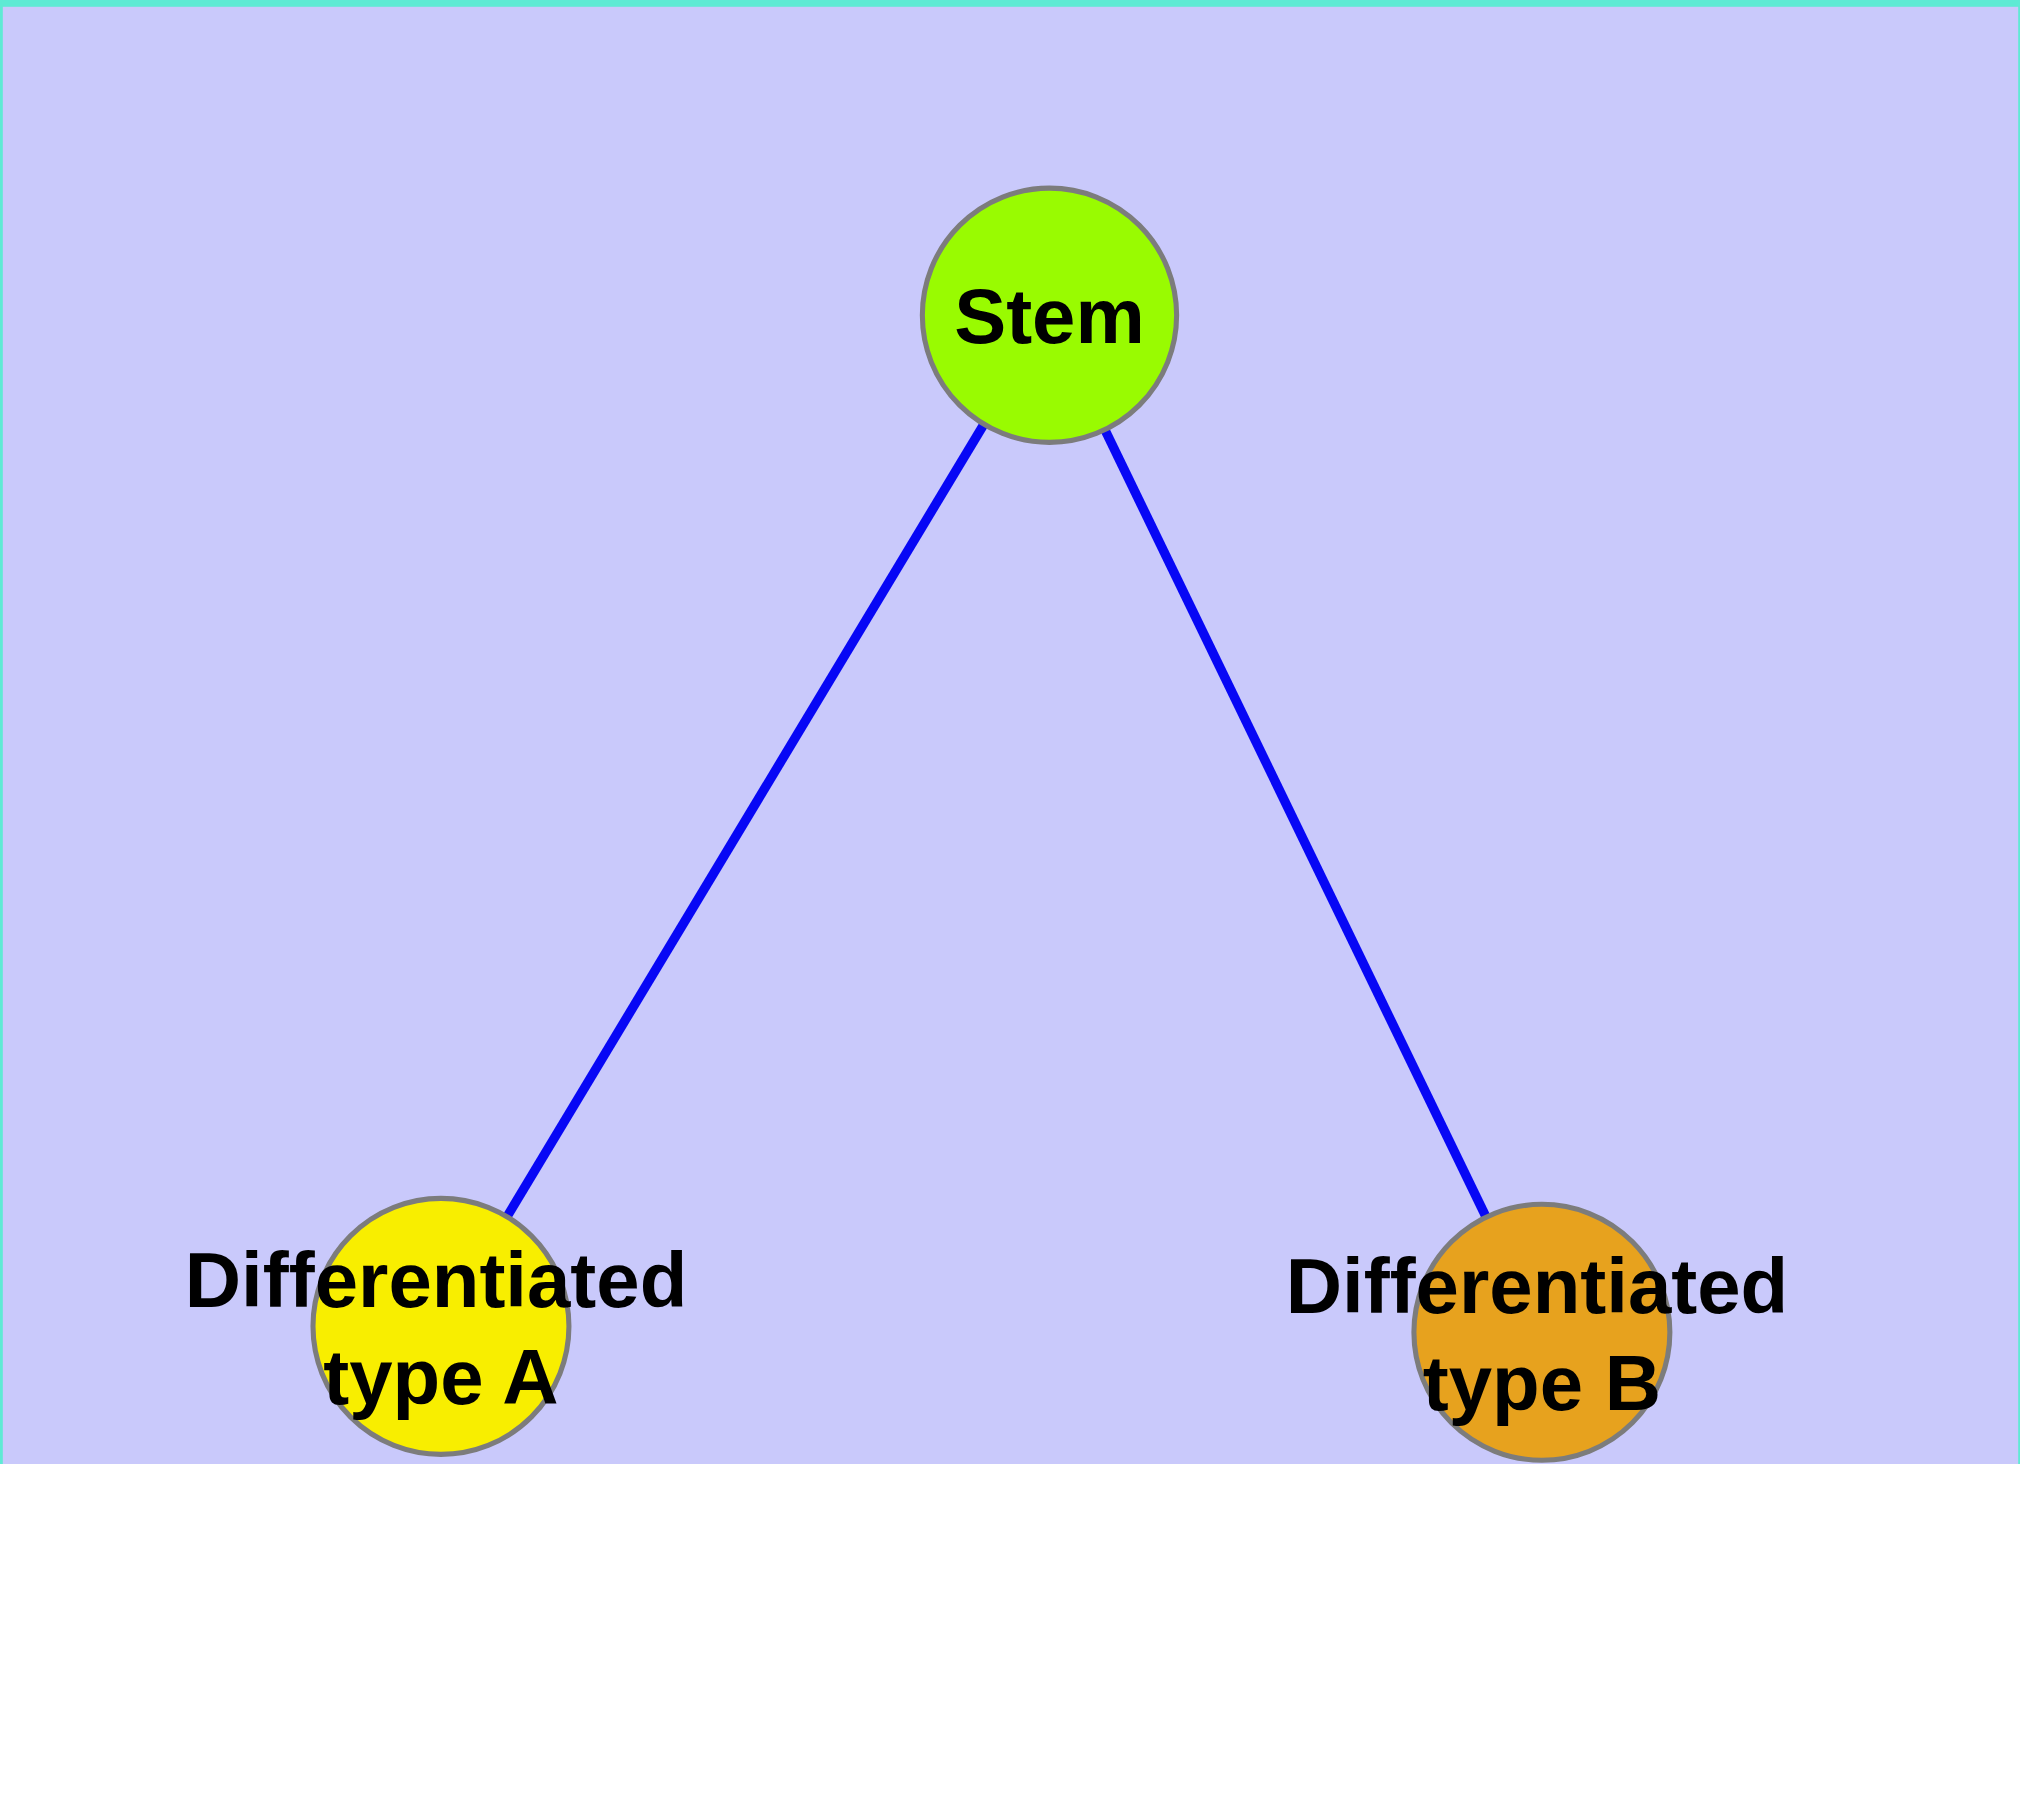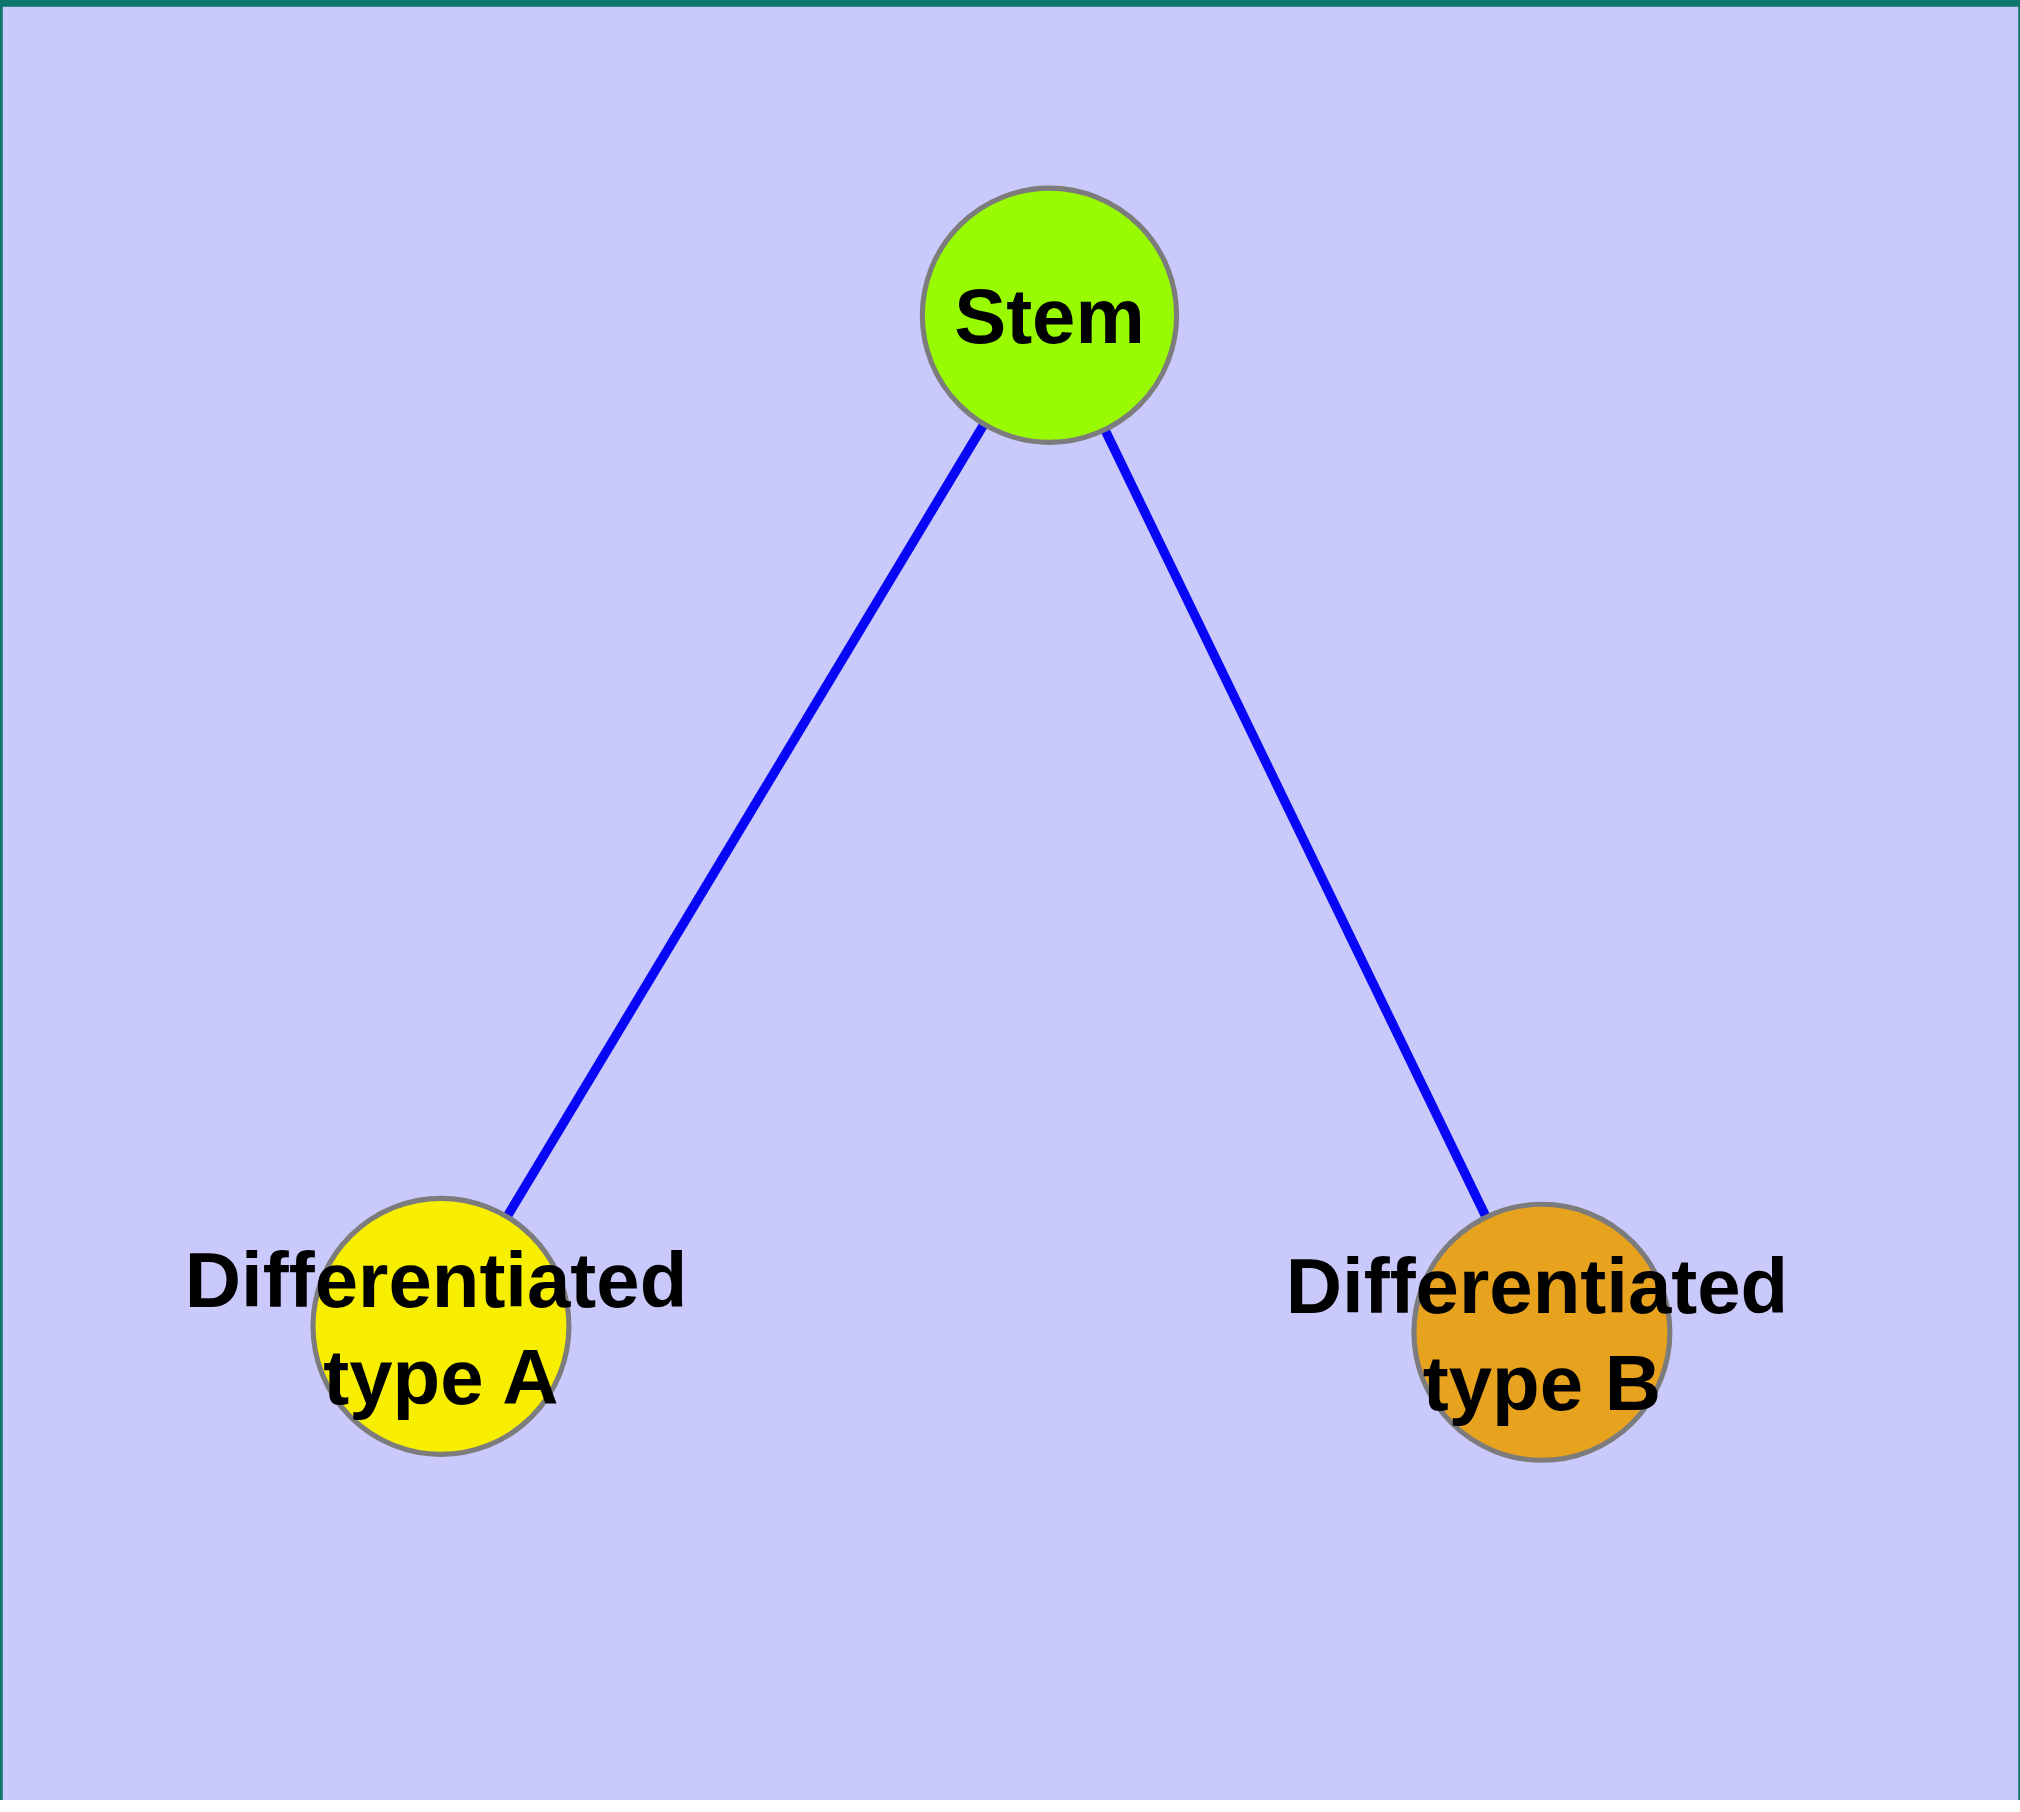--- a/index.html
+++ b/index.html
@@ -3,22 +3,22 @@
 <meta charset="utf-8">
 <style>
   html, body {
     margin: 0;
     padding: 0;
     background: #ffffff;
   }
   #canvas {
     position: relative;
     width: 2021px;
-    height: 1800px;
-    background: #0f766e;
+    height: 1464px;
+    background: #5eead4;
     overflow: hidden;
     font-family: "Liberation Sans", "DejaVu Sans", sans-serif;
   }
   svg {
     display: block;
   }
   .node-circle {
     stroke: #7c7c7c;
     stroke-width: 6;
   }

